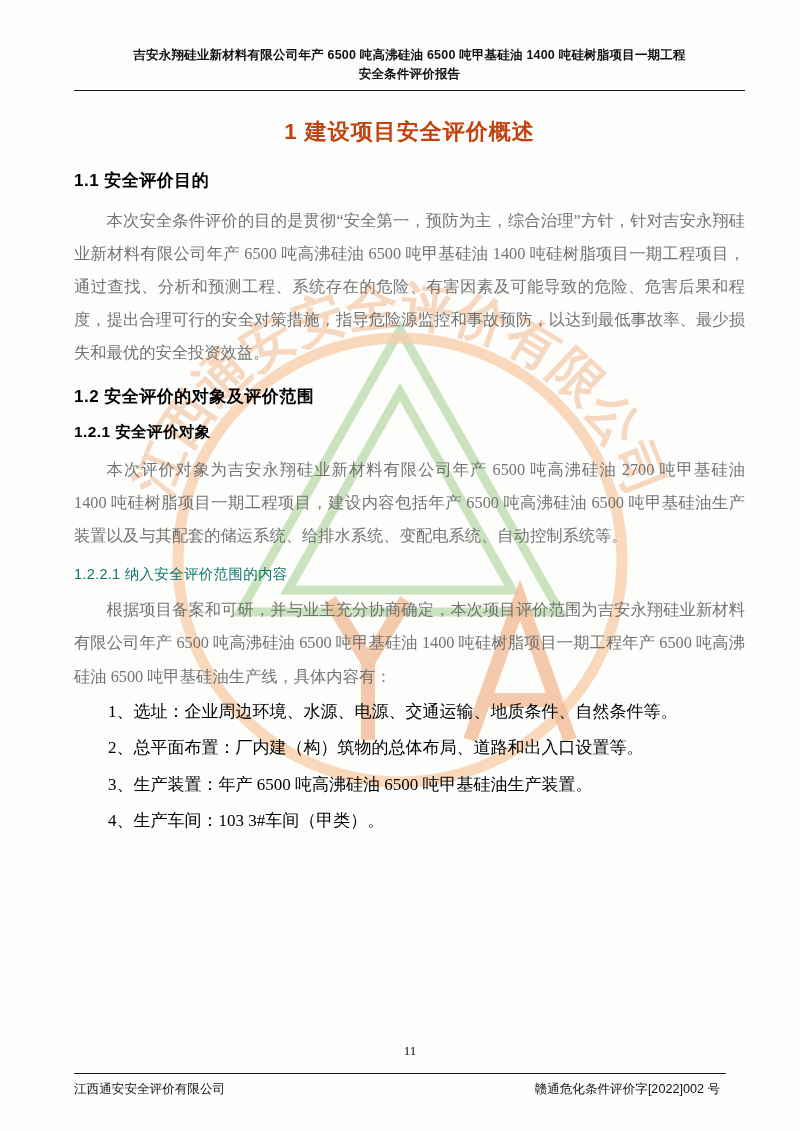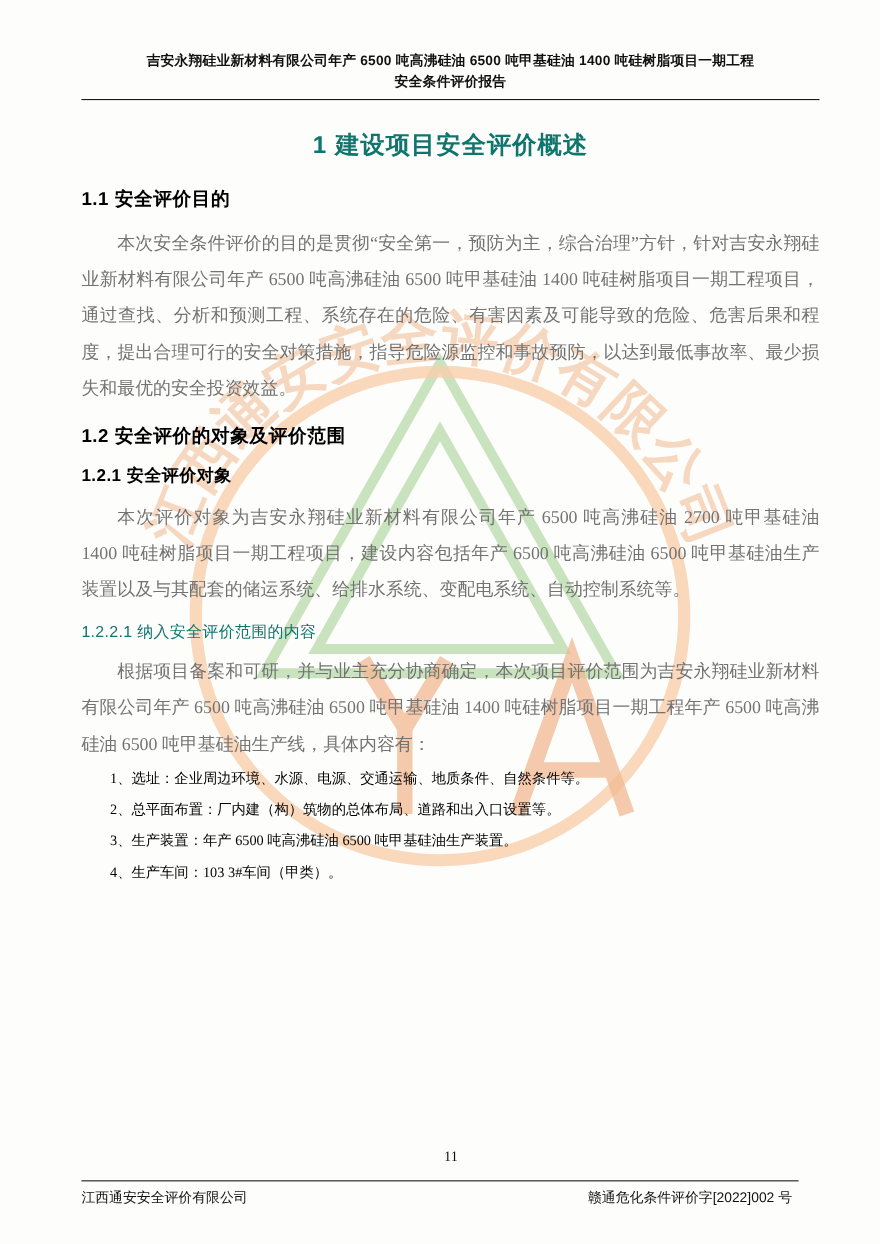--- a/index.html
+++ b/index.html
@@ -51,21 +51,21 @@
   }
   .header .hl2 { display: block; }
 
   h1.doc-title {
     text-align: center;
     font-family: "Liberation Sans", "DejaVu Sans", sans-serif;
     font-size: 22px;
     font-weight: bold;
     margin: 26px 0 22px 0;
     letter-spacing: 1px;
-    color: #0f766e;
+    color: #c2410c;
   }
 
   h2.sec {
     font-family: "Liberation Sans", "DejaVu Sans", sans-serif;
     font-size: 17px;
     font-weight: bold;
     margin: 16px 0 12px 0;
     color: #000;
     letter-spacing: 0.5px;
   }
@@ -90,21 +90,21 @@
     font-size: 16.3px;
     line-height: 2.03;
     text-align: justify;
     text-justify: inter-ideograph;
     margin: 0 0 2px 0;
     color: #737373;
     text-indent: 2em;
   }
 
   p.listitem {
-    font-size: 13px;
+    font-size: 17px;
     line-height: 2.03;
     text-align: justify;
     margin: 0 0 2px 0;
     color: #000;
     text-indent: 2em;
   }
 
   
   .pagenum {
     position: absolute;

